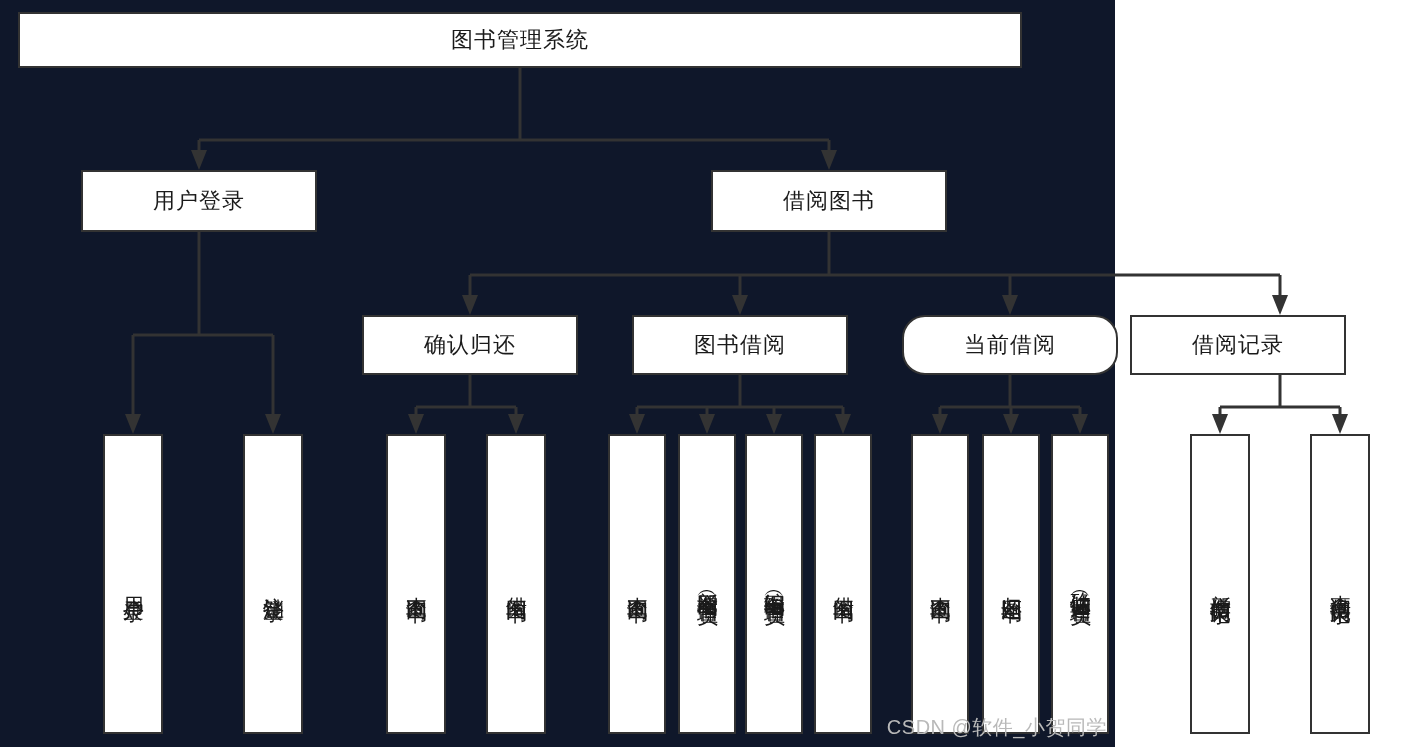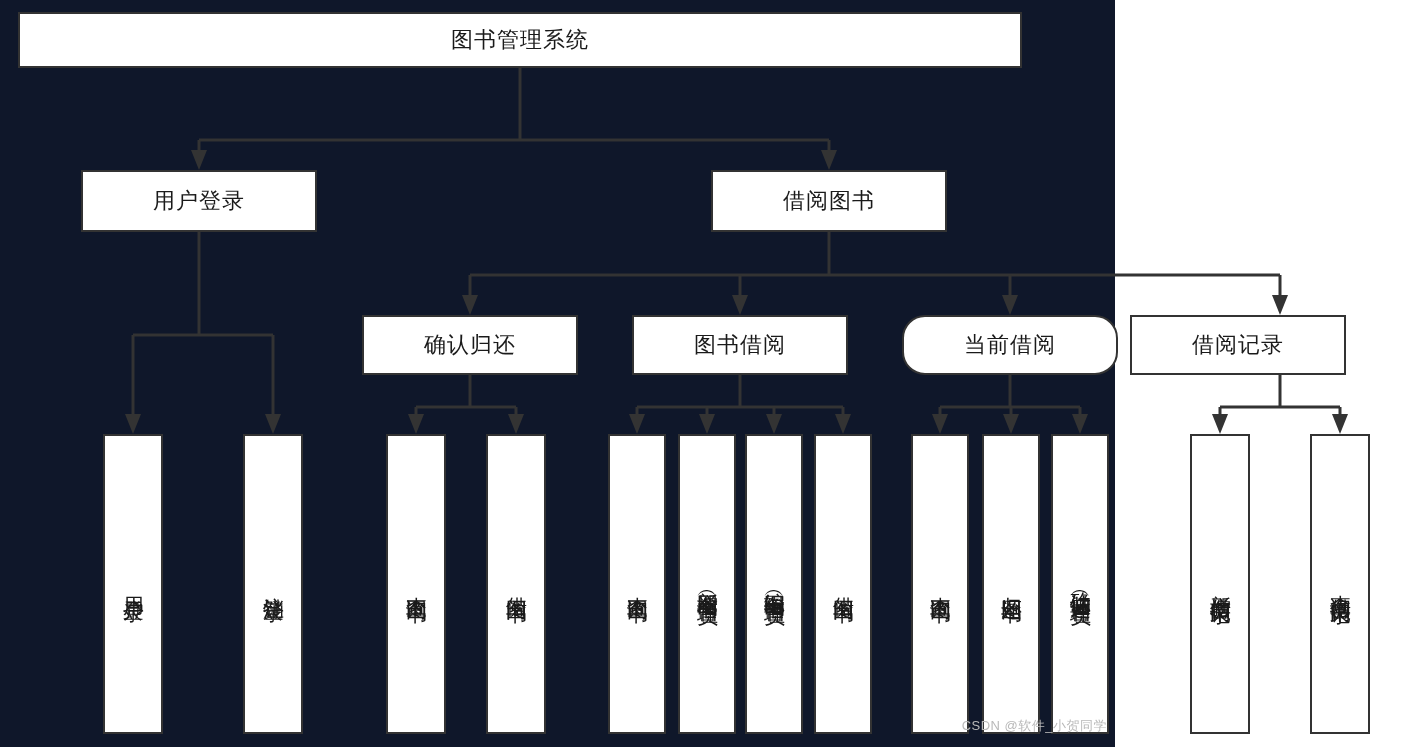--- a/index.html
+++ b/index.html
@@ -16,22 +16,22 @@
 
   
   .node.vert{writing-mode:vertical-rl;text-orientation:upright;
              font-size:21px;line-height:1.28;letter-spacing:2px;
              align-items:center;justify-content:center;
              padding:6px 0;white-space:normal;}
 
   .connectors{position:absolute;left:0;top:0;width:1405px;height:747px;
               pointer-events:none;}
 
-  .watermark{position:absolute;right:8px;bottom:12px;color:#b9b9b9;
-             font-size:13px;letter-spacing:.5px;white-space:nowrap;text-align:center;}
+  .watermark{position:absolute;right:8px;bottom:6px;color:#b9b9b9;
+             font-size:20px;letter-spacing:.5px;white-space:nowrap;text-align:center;}
 </style>
 </head>
 <body>
 
 <div id="stage">
   <svg class="connectors" id="connectors" viewBox="0 0 1405 747" width="1405" height="747">
       <line x1="520" y1="68" x2="520" y2="140" stroke="#333333" stroke-width="3"></line>
       <line x1="199" y1="140" x2="829" y2="140" stroke="#333333" stroke-width="3"></line>
       <line x1="199" y1="140" x2="199" y2="152" stroke="#333333" stroke-width="3"></line>
       <polygon points="191,150 207,150 199,170" fill="#333333"></polygon>

